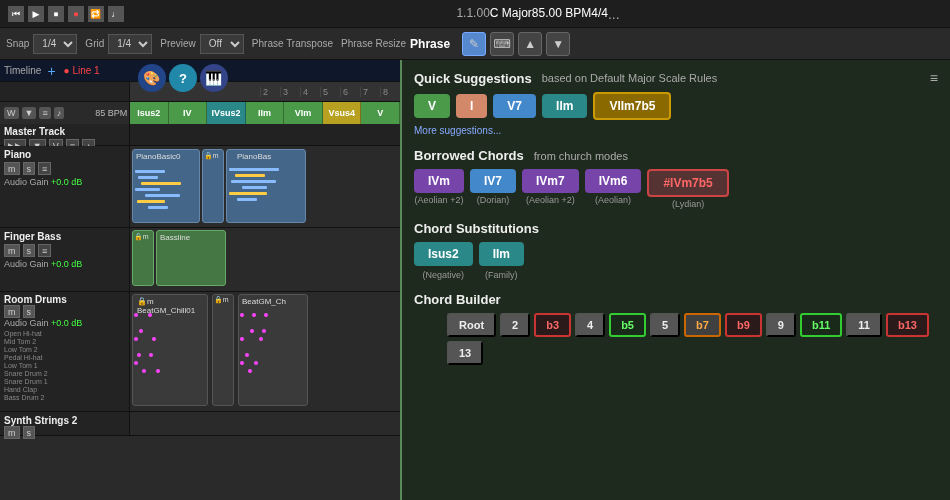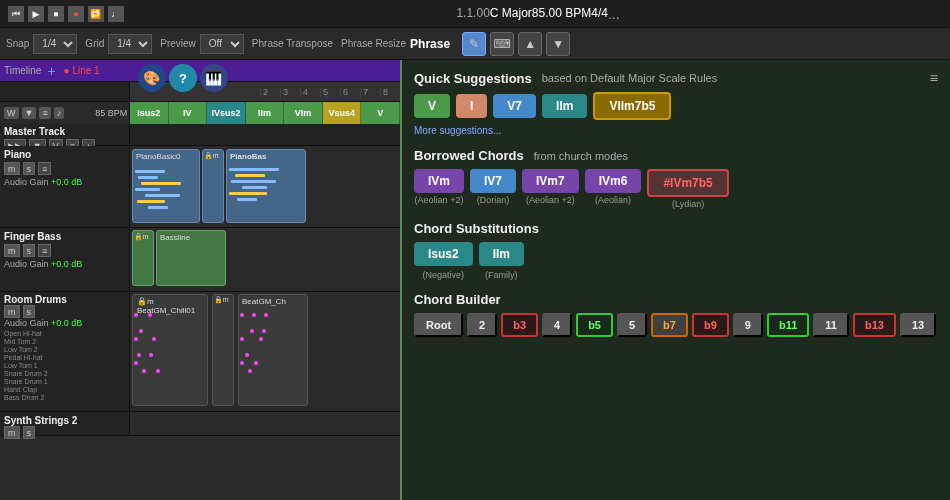--- a/index.html
+++ b/index.html
@@ -97,21 +97,21 @@
       width: 400px;
       display: flex;
       flex-direction: column;
       background: #2a2a2a;
       flex-shrink: 0;
     }
 
     
     .timeline-header {
       height: 22px;
-      background: #4c1d95;
+      background: #0f172a;
       display: flex;
       align-items: center;
       padding: 0 4px;
       border-bottom: 1px solid #111;
     }
     .timeline-title { color: #aaa; font-size: 10px; margin-right: 6px; }
     .timeline-add { color: #5af; font-size: 14px; cursor: pointer; margin-right: 8px; }
     .line1-label { color: #ff4444; font-size: 10px; }
     .timeline-ruler {
       height: 20px;
@@ -289,20 +289,21 @@
     
     .sub-row { display: flex; gap: 6px; }
     .sub-label { font-size: 9px; color: #999; text-align: center; margin-top: 2px; }
     .sub-chip-wrap { display: flex; flex-direction: column; align-items: center; gap: 2px; }
 
     
     .builder-grid {
       display: flex;
       gap: 4px;
       flex-wrap: wrap;
+      margin-left: 33px;
     }
     .builder-chip {
       padding: 4px 10px;
       border-radius: 3px;
       font-size: 11px;
       font-weight: bold;
       cursor: pointer;
       position: relative;
     }
     .builder-chip.gray { background: #555; color: #eee; }
@@ -505,21 +506,21 @@
             <div style="position:absolute; top:28px; left:2px; width:25px; height:3px; background:#88bbff; border-radius:1px;"></div>
             <div style="position:absolute; top:34px; left:12px; width:35px; height:3px; background:#88bbff; border-radius:1px;"></div>
             <div style="position:absolute; top:40px; left:4px; width:28px; height:3px; background:#ffcc44; border-radius:1px;"></div>
             <div style="position:absolute; top:46px; left:15px; width:20px; height:3px; background:#88bbff; border-radius:1px;"></div>
           </div>
         </div>
         <div style="position:relative; flex:none; width:22px; height:74px; background:#446688; border-radius:3px; border:1px solid #6688aa; overflow:hidden; cursor:pointer;">
           <div style="font-size:7px; color:#ddd; padding:2px 1px;">🔒m</div>
         </div>
         <div style="position:relative; flex:none; width:80px; height:74px; background:#446688; border-radius:3px; border:1px solid #6688aa; overflow:hidden; cursor:pointer;">
-          <div style="font-size:8px; color:#ddd; padding:2px 3px;font-weight:bold;">PianoBas</div>
+          <div style="font-size:8px; color:#ddd; padding:2px 10px;">PianoBas</div>
           <div style="position:absolute; top:10px; left:0; right:0; bottom:0;">
             <div style="position:absolute; top:8px; left:2px; width:50px; height:3px; background:#88bbff; border-radius:1px;"></div>
             <div style="position:absolute; top:14px; left:8px; width:30px; height:3px; background:#ffcc44; border-radius:1px;"></div>
             <div style="position:absolute; top:20px; left:4px; width:45px; height:3px; background:#88bbff; border-radius:1px;"></div>
             <div style="position:absolute; top:26px; left:15px; width:25px; height:3px; background:#88bbff; border-radius:1px;"></div>
             <div style="position:absolute; top:32px; left:2px; width:38px; height:3px; background:#ffcc44; border-radius:1px;"></div>
             <div style="position:absolute; top:38px; left:10px; width:20px; height:3px; background:#88bbff; border-radius:1px;"></div>
           </div>
         </div>
       </div>

